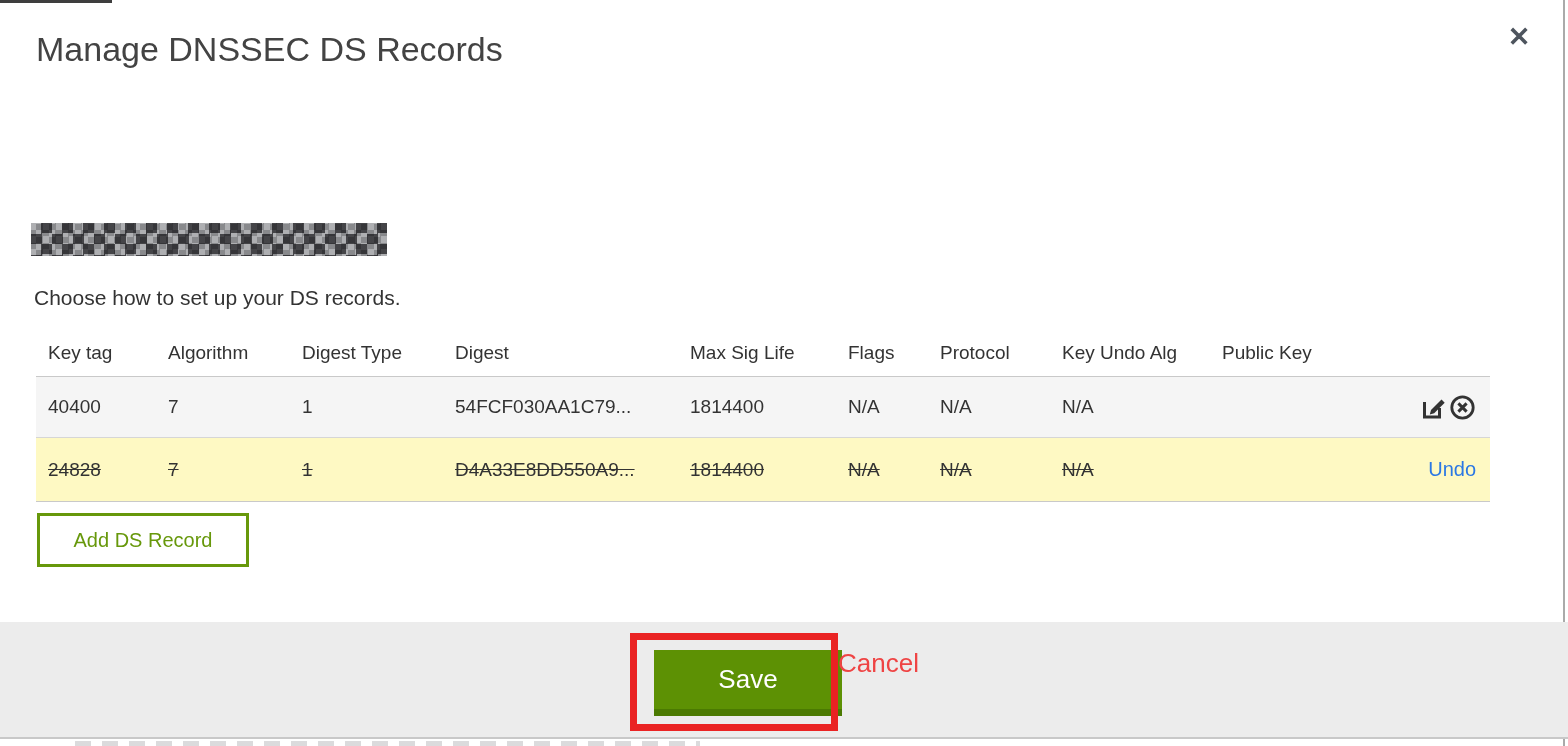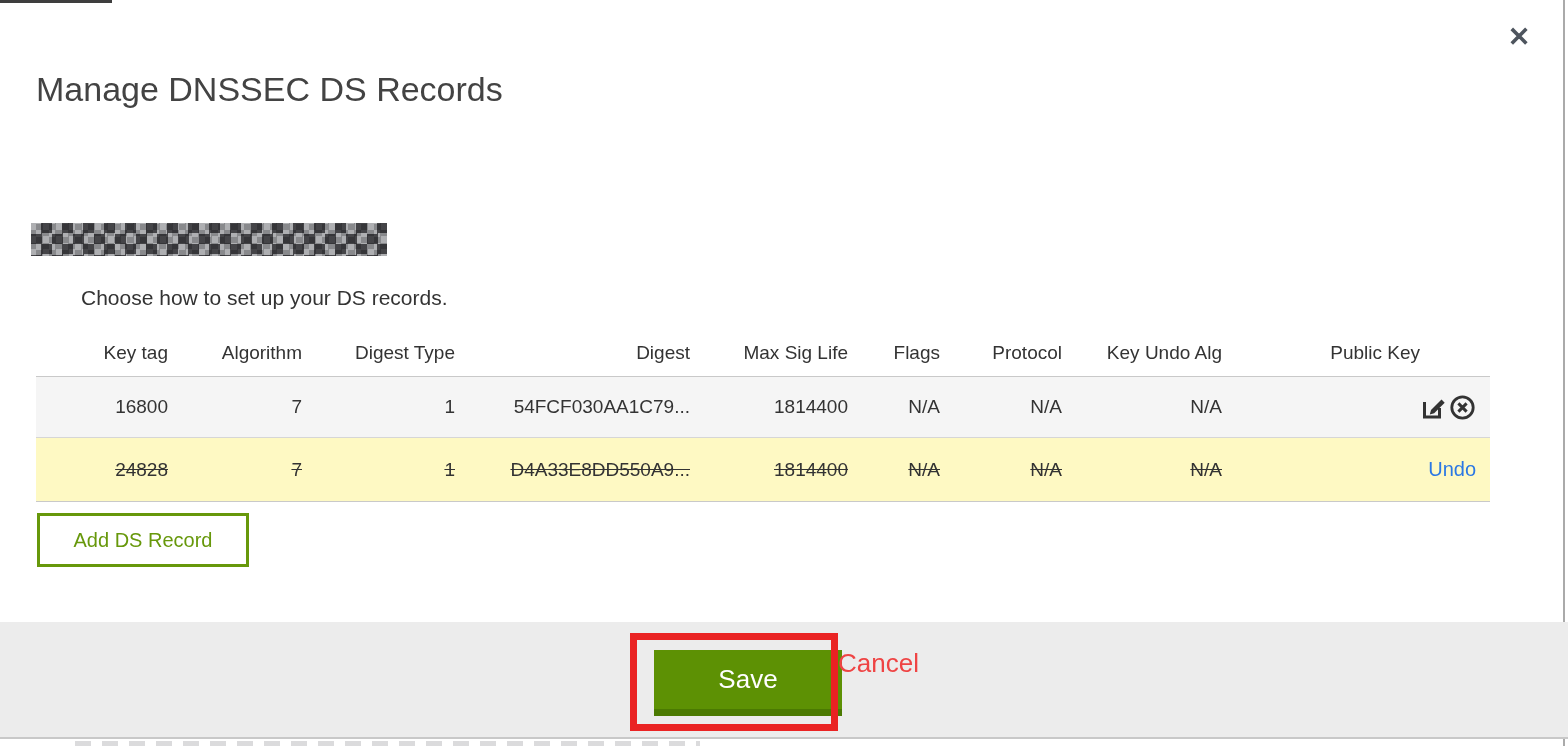--- a/index.html
+++ b/index.html
@@ -3,36 +3,36 @@
 <meta charset="utf-8">
 <style>
   * { margin:0; padding:0; box-sizing:border-box; }
   html,body { background:#fff; }
   body { font-family:"Liberation Sans","DejaVu Sans",sans-serif; color:#333; }
   .stage { position:relative; width:1568px; height:746px; background:#fff; overflow:hidden; }
 
   .edge-artifact { position:absolute; left:0; top:0; width:112px; height:3px; background:#3e3e3e; }
   .right-border { position:absolute; left:1563px; top:0; width:2px; height:746px; background:#aaa; }
 
-  .dialog-title { position:absolute; left:36px; top:30px; font-size:34px; font-weight:300; color:#434343; letter-spacing:0;margin-top:40px; }
+  .dialog-title { position:absolute; left:36px; top:30px; font-size:34px; font-weight:300; color:#434343; letter-spacing:0; }
   .close-btn { position:absolute; left:1502px; top:20px; width:34px; height:34px; border:none; background:none;
                font-size:27px; font-weight:bold; color:#4e555e; cursor:pointer; line-height:34px; text-align:center; }
 
   .redacted-domain { position:absolute; left:31px; top:223px; width:356px; height:33px;
       background-image:
         repeating-conic-gradient(rgba(35,35,38,.78) 0% 25%, rgba(160,160,162,.42) 0% 50%),
         repeating-conic-gradient(#77787c 0% 25%, #b9babd 0% 50%);
       background-size:21px 21px, 13px 13px;
       background-position:0 0, 5px 7px; }
 
-  .subtitle { position:absolute; left:34px; top:286px; font-size:21px; color:#333;margin-left:47px; }
+  .subtitle { position:absolute; left:34px; top:286px; font-size:21px; color:#333; }
 
   
   .ds-table { position:absolute; left:36px; top:330px; width:1454px; font-size:19px; }
-  .trow { display:grid; grid-template-columns:132px 134px 153px 235px 158px 92px 122px 160px 198px 70px; align-items:center;text-align:right; }
+  .trow { display:grid; grid-template-columns:132px 134px 153px 235px 158px 92px 122px 160px 198px 70px; align-items:center; }
   .thead { height:47px; border-bottom:1px solid #c9c9c9; }
   .thead .cell { color:#333; }
   .tbody .trow { height:61px; border-bottom:1px solid #d6d6d6; background:#f5f5f5; }
   .tbody .trow.deleted { height:64px; background:#fef9c3; border-bottom:1px solid #c9c9c9; }
   .tbody .trow.deleted .cell-text { text-decoration:line-through; }
   .cell { padding-left:0; overflow:hidden; white-space:nowrap; }
   .cell:first-child { padding-left:12px; }
   .cell.actions { display:flex; justify-content:flex-end; align-items:center; padding-right:14px; gap:2px; }
   .icon-btn { width:27px; height:27px; border:none; background:none; cursor:pointer; padding:0; display:inline-flex; align-items:center; justify-content:center; }
   .icon-btn svg { display:block; }
@@ -75,21 +75,21 @@
         <div class="cell">Digest</div>
         <div class="cell">Max Sig Life</div>
         <div class="cell">Flags</div>
         <div class="cell">Protocol</div>
         <div class="cell">Key Undo Alg</div>
         <div class="cell">Public Key</div>
         <div class="cell actions"></div>
       </div>
     <div class="tbody">
         <div class="trow">
-          <div class="cell"><span class="cell-text">16800</span></div>
+          <div class="cell"><span class="cell-text">40400</span></div>
           <div class="cell"><span class="cell-text">7</span></div>
           <div class="cell"><span class="cell-text">1</span></div>
           <div class="cell"><span class="cell-text">54FCF030AA1C79...</span></div>
           <div class="cell"><span class="cell-text">1814400</span></div>
           <div class="cell"><span class="cell-text">N/A</span></div>
           <div class="cell"><span class="cell-text">N/A</span></div>
           <div class="cell"><span class="cell-text">N/A</span></div>
           <div class="cell"><span class="cell-text"></span></div>
           <div class="cell actions">
             <button class="icon-btn">

